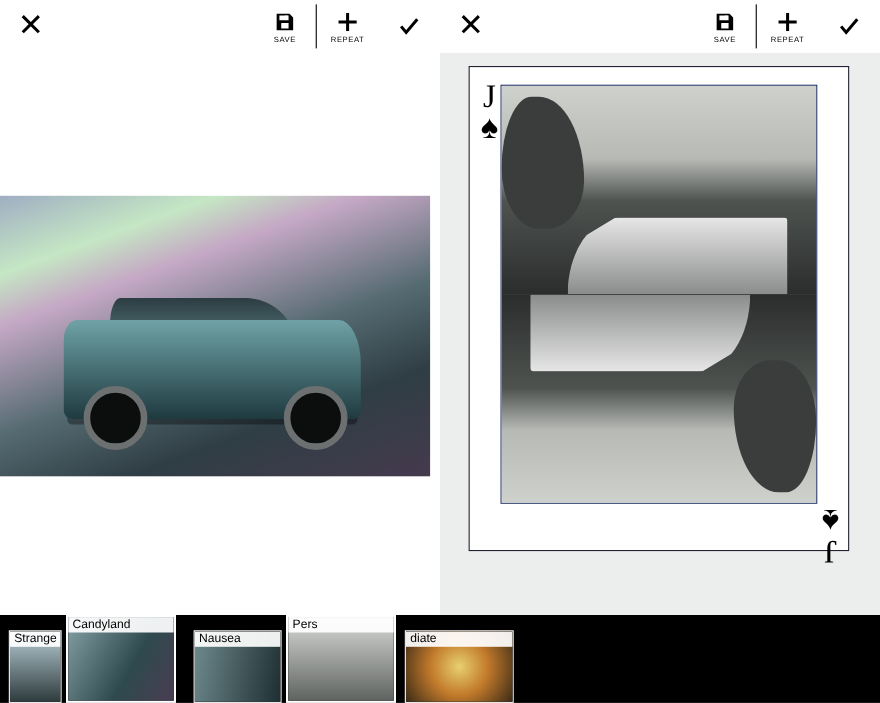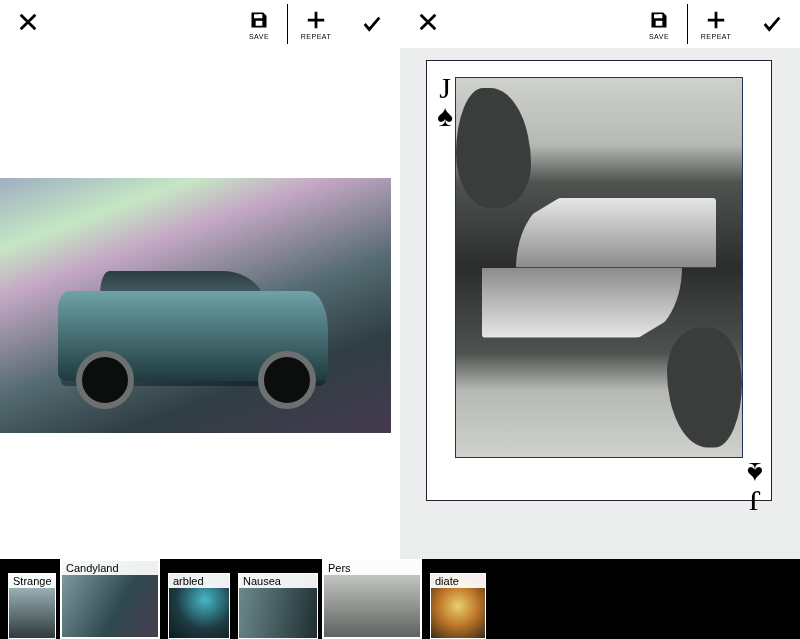--- a/index.html
+++ b/index.html
@@ -203,37 +203,33 @@
       <div class="filt" style="width: 48px;">
         <div class="th th-a"></div>
         <div class="label">Strange</div>
       </div>
       <div style="width: 4px;"></div>
       <div class="filt sel" style="width: 100px;">
         <div class="th th-b"></div>
         <div class="label">Candyland</div>
       </div>
       <div style="width: 8px;"></div>
-      <div class="filt" style="width: 62px;">
-        <div class="th th-c"></div>
-        <div class="label">arbled</div>
-      </div>
       <div style="width: 4px;"></div>
       <div style="width: 4px;"></div>
       <div class="filt" style="width: 80px; padding-left: 34px;">
         <div class="th th-e"></div>
         <div class="label">Nausea</div>
       </div>
       <div style="width: 4px;"></div>
       <div class="filt sel" style="width: 100px;">
         <div class="th th-f"></div>
         <div class="label">Pers</div>
       </div>
       <div style="width: 8px;"></div>
-      <div class="filt" style="width: 56px;">
+      <div class="filt" style="width: 99px;">
         <div class="th th-g"></div>
         <div class="label">diate</div>
       </div>
       <div style="width: 4px;"></div>
       <div style="width: 4px;"></div>
     </div>
 
 </div>
 
 </body></html>

